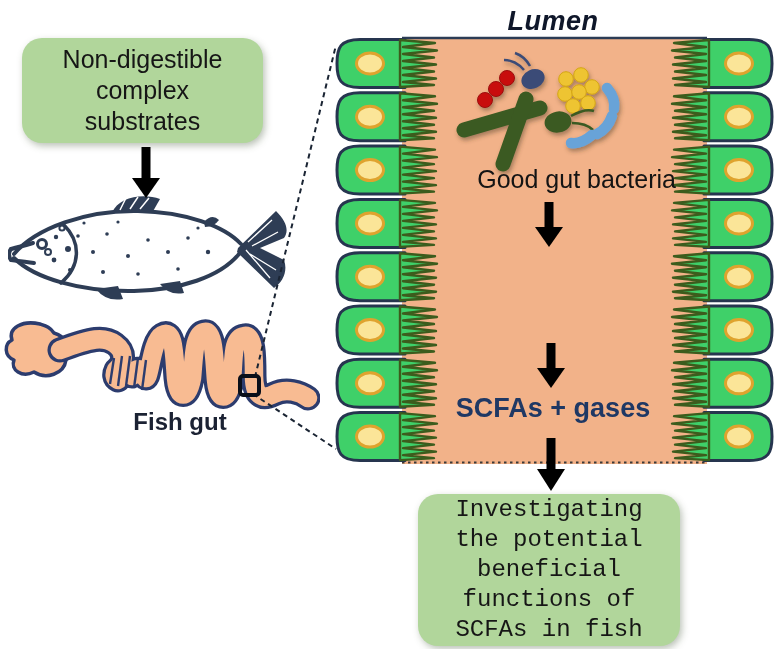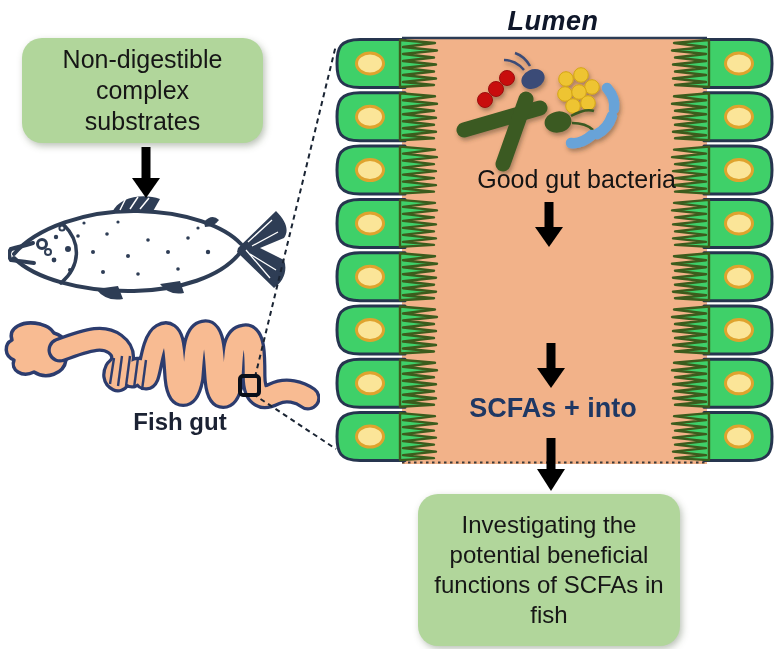--- a/index.html
+++ b/index.html
@@ -201,23 +201,23 @@
 
   <div class="abs greenbox" style="left:22px;top:30px;width:241px;height:105px;padding:0 14px;box-sizing:border-box;margin-top:8px;">
     <span>Non-digestible complex substrates</span>
   </div>
 
   <div class="abs panel-text lumen-title" style="left:440px;top:5px;width:226px;">Lumen</div>
 
   <div class="abs panel-text step" style="left:430px;top:164px;width:246px;text-align:right;">Good gut bacteria</div>
 
 
-  <div class="abs panel-text scfas" style="left:430px;top:392px;width:246px;">SCFAs + into</div>
+  <div class="abs panel-text scfas" style="left:430px;top:392px;width:246px;">SCFAs + gases</div>
 
   <div class="abs panel-text fishgut-label" style="left:120px;top:407px;width:120px;">Fish gut</div>
 
   <div class="gut-square"></div>
 
-  <div class="abs greenbox" style="left:418px;top:494px;width:262px;height:152px;padding:8px 11px;box-sizing:border-box;font-size:24px;">
+  <div class="abs greenbox" style="left:418px;top:494px;width:262px;height:152px;padding:8px 11px;box-sizing:border-box;font-size:24px;font-family:Liberation Mono, monospace;">
     <span>Investigating the potential beneficial functions of SCFAs in fish</span>
   </div>
 
 </div>
 
 </body></html>

